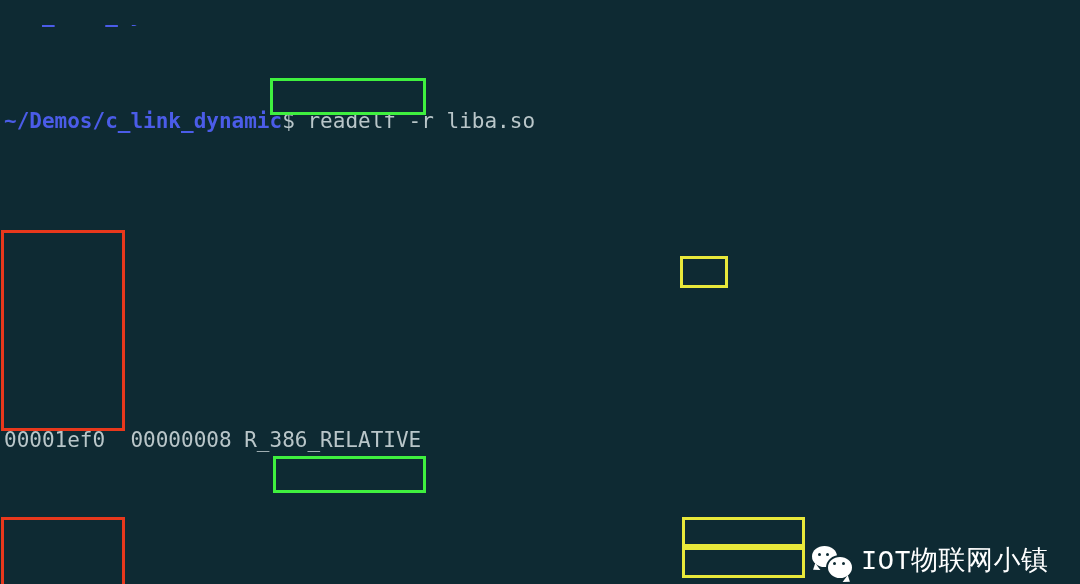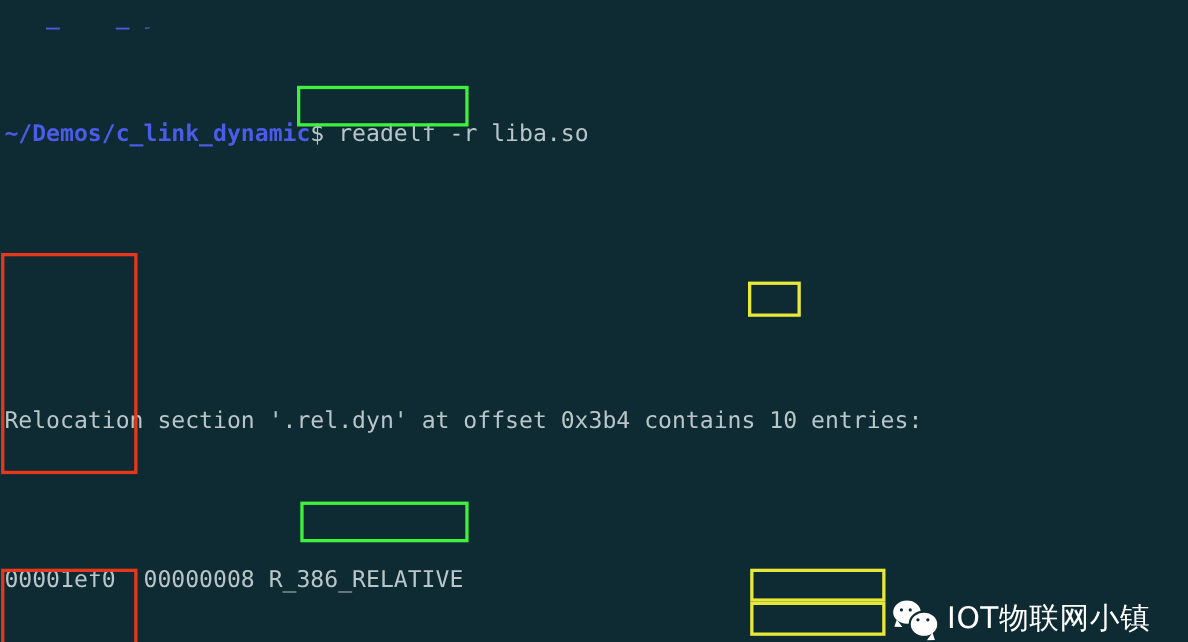--- a/index.html
+++ b/index.html
@@ -111,21 +111,21 @@
   .wechat-logo .dot {
     position: absolute;
     width: 3px; height: 3px;
     background: #0e2a33;
     border-radius: 50%;
   }
   .wechat-logo .d1 { left: 6px;  top: 7px; }
   .wechat-logo .d2 { left: 14px; top: 7px; }
   .wechat-logo .d3 { left: 21px; top: 16px; }
   .wechat-logo .d4 { left: 30px; top: 16px; }
-  .wm-text { letter-spacing: 0.5px; }
+  .wm-text { letter-spacing: 0.5px; font-family: Liberation Mono, monospace; }
 
   
   .clipped-row {
     position: absolute;
     left: 4px;
     top: -24px;
     white-space: pre;
     color: #4b5ce8;
     font-weight: bold;
   }
@@ -137,21 +137,20 @@
 
   <div class="clipped-row">  c_link_dynamic</div>
 
   <div class="term">
 
     <div class="line"><span class="prompt-path">~/Demos/c_link_dynamic</span><span class="prompt-sym">$</span><span class="cmd"> </span><span class="cmd">readelf -r liba.so</span></div>
 
     <div class="line blank"> </div>
 
     
-    <div class="line"><span>Relocation section </span><span>'.rel.dyn'</span><span> at offset 0x3b4 contains 10 entries:</span></div>
 
 
     <div class="line">00001ef0  00000008 R_386_RELATIVE</div>
     
     
     
     
     
     
     

